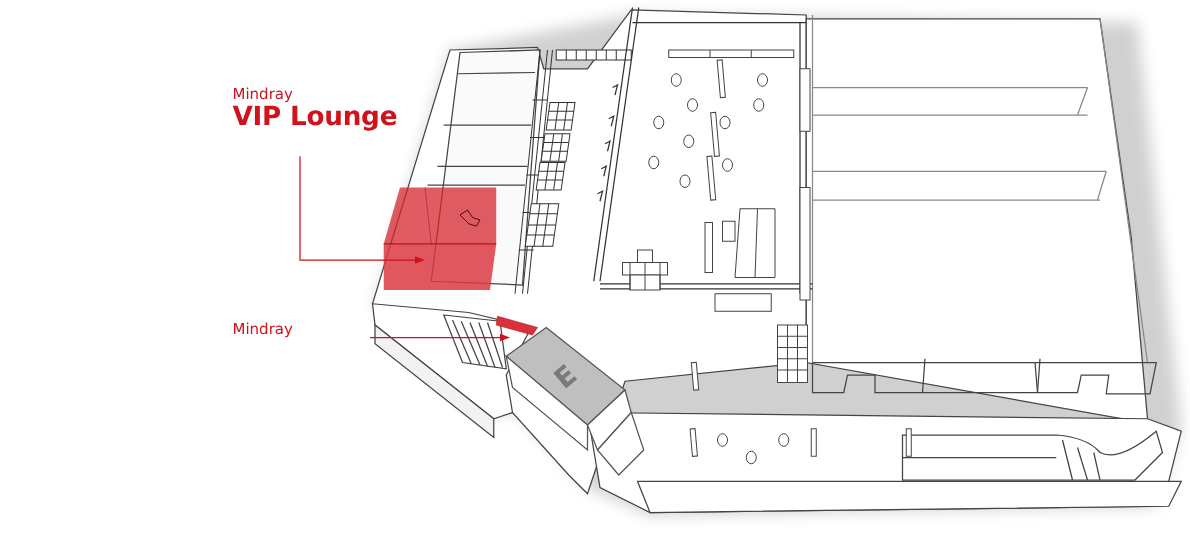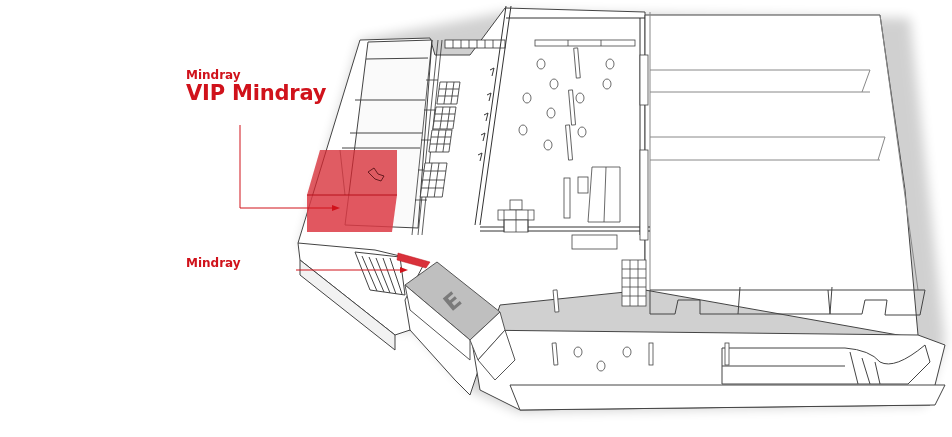--- a/index.html
+++ b/index.html
@@ -1,19 +1,19 @@
 <!DOCTYPE html>
 <html><head>
 <meta charset="utf-8">
 <style>
   html, body { margin:0; padding:0; background:#ffffff; }
   body { width:952px; height:437px; position:relative; overflow:hidden; font-family:"DejaVu Sans", sans-serif; }
   #map { position:absolute; left:0; top:0; width:952px; height:437px; }
   .label { position:absolute; color:#d0121b; line-height:1; }
-  .label .brand { font-weight:bold; font-size:12px; display:block; }
+  .label .brand { font-weight:normal; font-size:12px; display:block; }
   .label .name { font-weight:bold; font-size:21px; display:block; margin-top:2px; letter-spacing:-0.2px; }
   #vip-label { left:186px; top:69px; }
   #booth-label { left:186px; top:257px; }
 </style>
 </head>
 <body>
 
 <svg id="map" viewBox="0 0 952 437" xmlns="http://www.w3.org/2000/svg">
   <defs>
     <filter id="shadow" x="-10%" y="-10%" width="130%" height="130%">
@@ -229,18 +229,18 @@
     <path d="M332 205 L340 208 L332 211 Z" fill="#d0121b" stroke="none"></path>
   </g>
   <g stroke="#d0121b" stroke-width="1" fill="none">
     <line x1="296" y1="270" x2="402" y2="270"></line>
     <path d="M400 267 L408 270 L400 273 Z" fill="#d0121b" stroke="none"></path>
   </g>
 </svg>
 
 <div id="vip-label" class="label">
   <span class="brand">Mindray</span>
-  <span class="name">VIP Mindray</span>
+  <span class="name">VIP Lounge</span>
 </div>
 
 <div id="booth-label" class="label">
   <span class="brand">Mindray</span>
 </div>
 
 </body></html>

